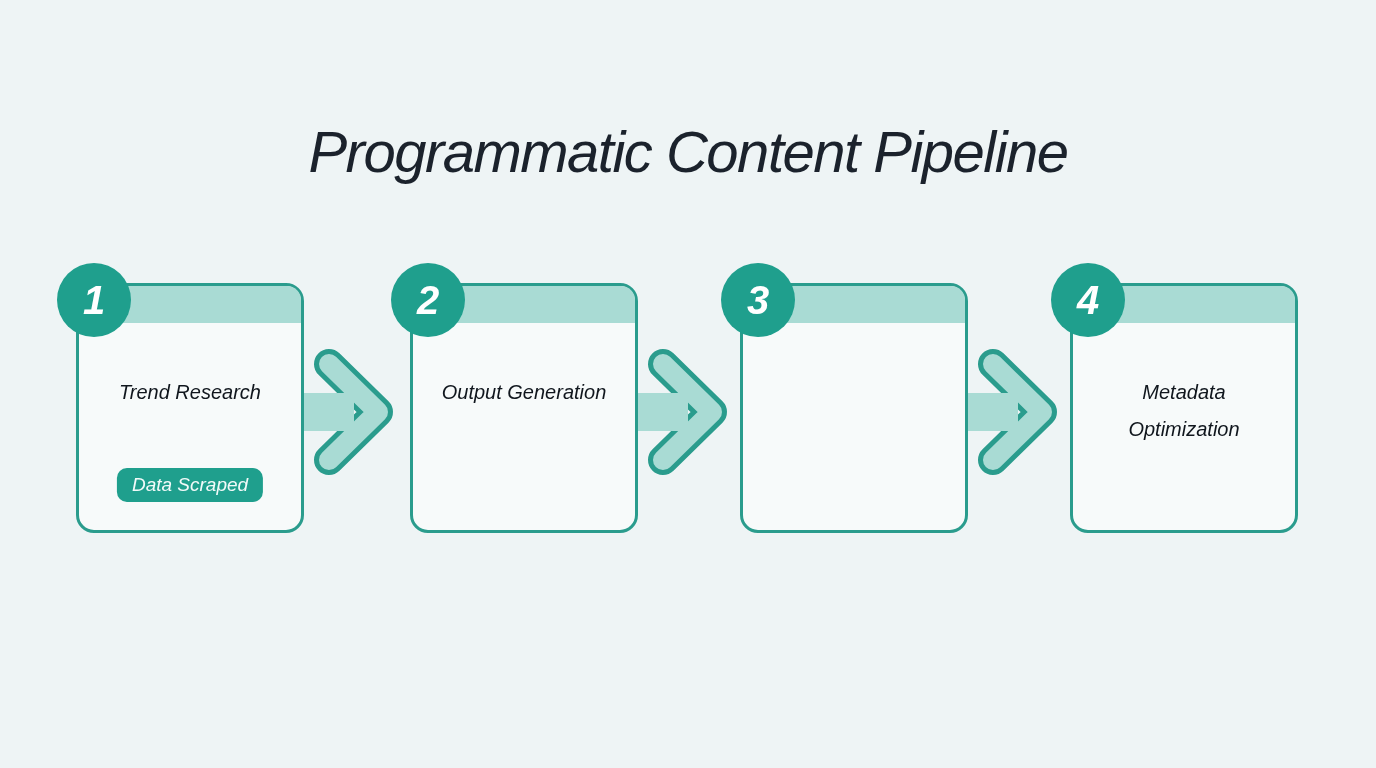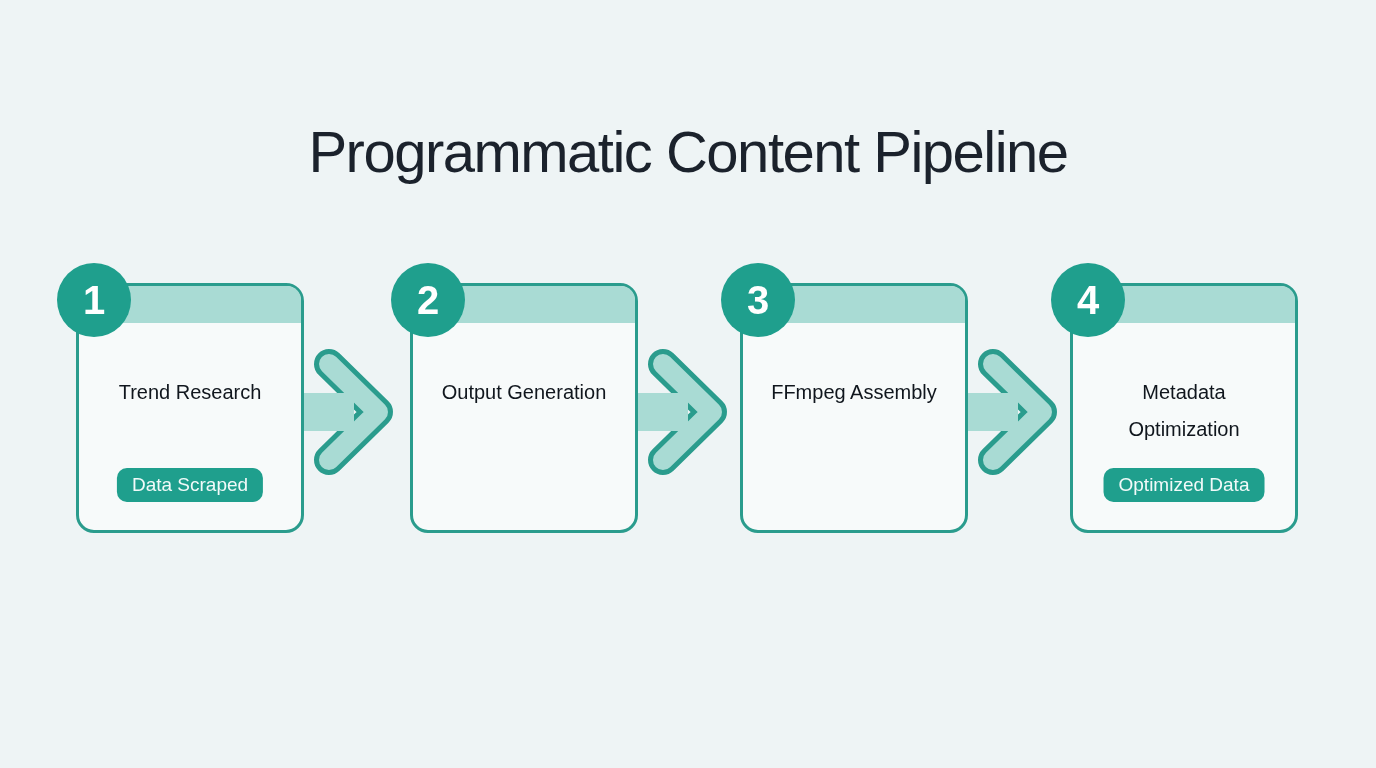--- a/index.html
+++ b/index.html
@@ -17,20 +17,21 @@
   body {
     font-family: "Liberation Sans", sans-serif;
     background: var(--background);
     overflow: hidden;
   }
   .canvas {
     position: relative;
     width: 1376px;
     height: 727px;
     background: var(--background);
+    font-style: italic;
   }
   .main-title {
     position: absolute;
     top: 118px;
     left: 0;
     width: 100%;
     text-align: center;
     font-size: 58px;
     font-weight: 500;
     letter-spacing: -1.5px;
@@ -140,31 +141,29 @@
     <polyline class="arrow-stroke" points="27,22 76,70 27,118" fill="none" stroke-width="30" stroke-linecap="round" stroke-linejoin="round"></polyline>
     <polyline class="arrow-fill-stroke" points="27,22 76,70 27,118" fill="none" stroke-width="20" stroke-linecap="round" stroke-linejoin="round"></polyline>
     <rect class="arrow-fill" x="0" y="51" width="52" height="38"></rect>
   </svg>
 
   <div class="step-card" style="left:740px">
     <div class="header-band"></div>
     <div class="step-circle">
       <span class="step-number">3</span>
     </div>
-    <div class="card-title">FFmpeg Assembly</div>
   </div>
 
   <svg class="flow-arrow" style="left:966px" viewBox="0 0 100 140" aria-hidden="true">
     <polyline class="arrow-stroke" points="27,22 76,70 27,118" fill="none" stroke-width="30" stroke-linecap="round" stroke-linejoin="round"></polyline>
     <polyline class="arrow-fill-stroke" points="27,22 76,70 27,118" fill="none" stroke-width="20" stroke-linecap="round" stroke-linejoin="round"></polyline>
     <rect class="arrow-fill" x="0" y="51" width="52" height="38"></rect>
   </svg>
 
   <div class="step-card" style="left:1070px">
     <div class="header-band"></div>
     <div class="step-circle">
       <span class="step-number">4</span>
     </div>
     <div class="card-title">Metadata Optimization</div>
-    <div class="card-badge">Optimized Data</div>
   </div>
 
 </div>
 
 </body></html>

